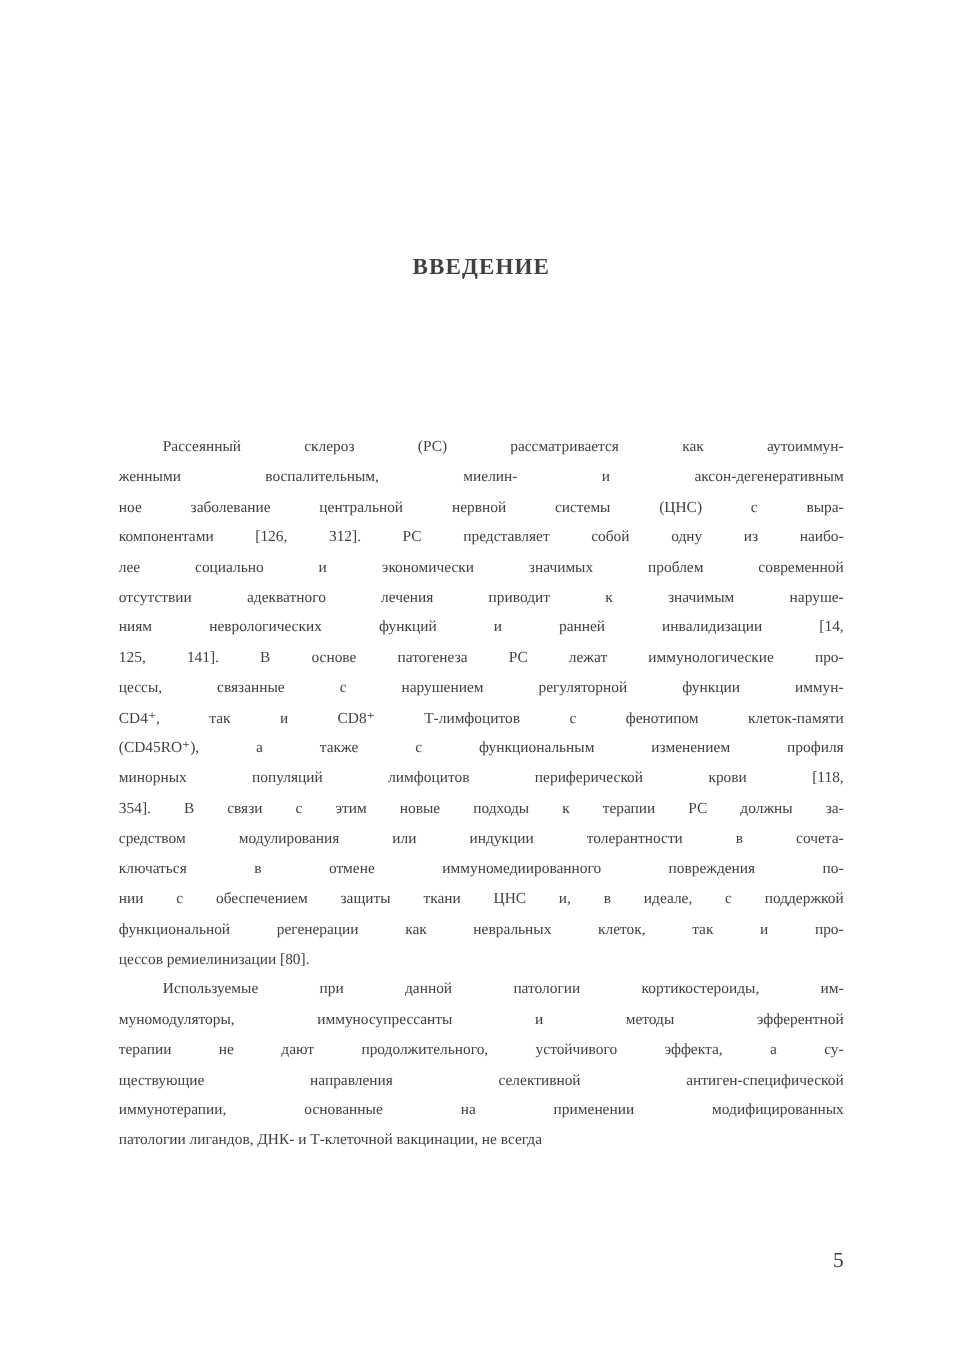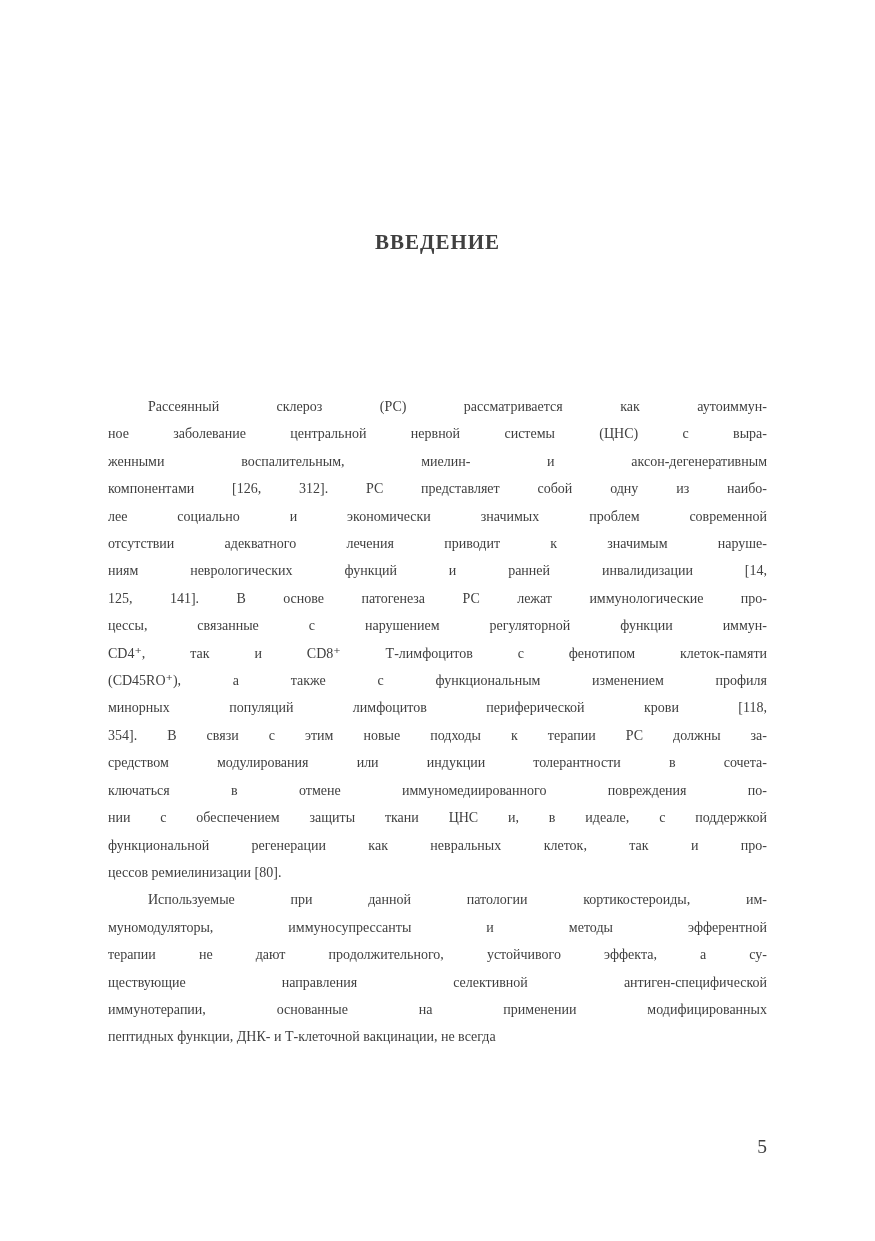--- a/index.html
+++ b/index.html
@@ -60,22 +60,22 @@
 </style>
 </head>
 <body>
 
 <div class="page">
   <h1 class="chapter-title">ВВЕДЕНИЕ</h1>
 
   <div class="text-block">
       <div class="paragraph">
         <div class="line first">Рассеянный склероз (РС) рассматривается как аутоиммун-</div>
+        <div class="line">женными воспалительным, миелин- и аксон-дегенеративным</div>
         <div class="line">ное заболевание центральной нервной системы (ЦНС) с выра-</div>
-        <div class="line">женными воспалительным, миелин- и аксон-дегенеративным</div>
         <div class="line">компонентами [126, 312]. РС представляет собой одну из наибо-</div>
         <div class="line">лее социально и экономически значимых проблем современной</div>
         <div class="line">отсутствии адекватного лечения приводит к значимым наруше-</div>
         <div class="line">ниям неврологических функций и ранней инвалидизации [14,</div>
         <div class="line">125, 141]. В основе патогенеза РС лежат иммунологические про-</div>
         <div class="line">цессы, связанные с нарушением регуляторной функции иммун-</div>
         <div class="line">CD4⁺, так и CD8⁺ Т-лимфоцитов с фенотипом клеток-памяти</div>
         <div class="line">(CD45RO⁺), а также с функциональным изменением профиля</div>
         <div class="line">минорных популяций лимфоцитов периферической крови [118,</div>
         <div class="line">354]. В связи с этим новые подходы к терапии РС должны за-</div>
@@ -84,18 +84,18 @@
         <div class="line">нии с обеспечением защиты ткани ЦНС и, в идеале, с поддержкой</div>
         <div class="line">функциональной регенерации как невральных клеток, так и про-</div>
         <div class="line last">цессов ремиелинизации [80].</div>
       </div>
       <div class="paragraph">
         <div class="line first">Используемые при данной патологии кортикостероиды, им-</div>
         <div class="line">муномодуляторы, иммуносупрессанты и методы эфферентной</div>
         <div class="line">терапии не дают продолжительного, устойчивого эффекта, а су-</div>
         <div class="line">ществующие направления селективной антиген-специфической</div>
         <div class="line">иммунотерапии, основанные на применении модифицированных</div>
-        <div class="line last">пептидных функции, ДНК- и Т-клеточной вакцинации, не всегда</div>
+        <div class="line last">патологии лигандов, ДНК- и Т-клеточной вакцинации, не всегда</div>
       </div>
     </div>
 
   <div class="page-number">5</div>
 </div>
 
 </body></html>

